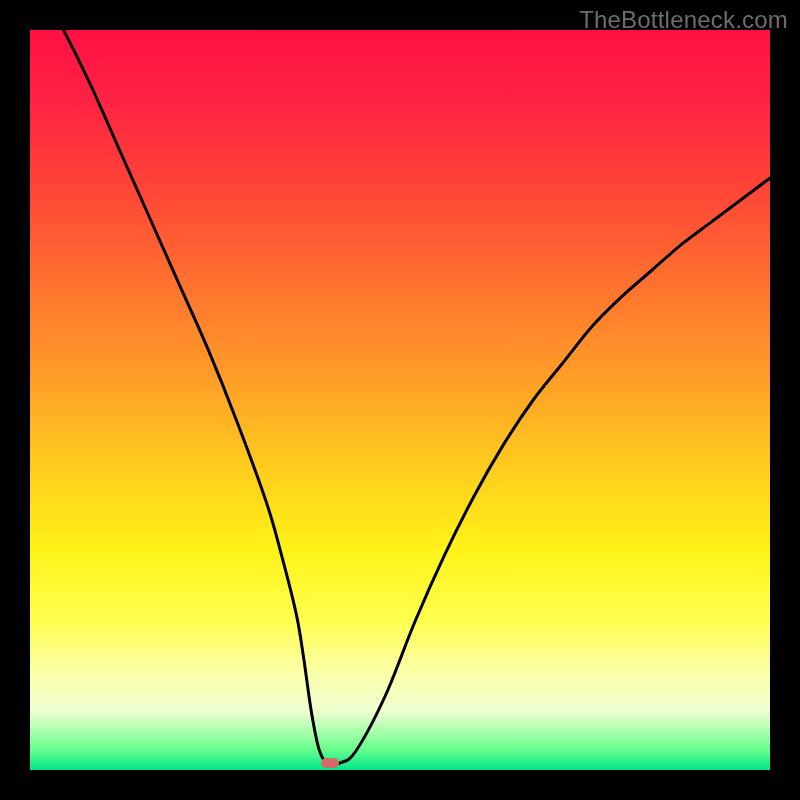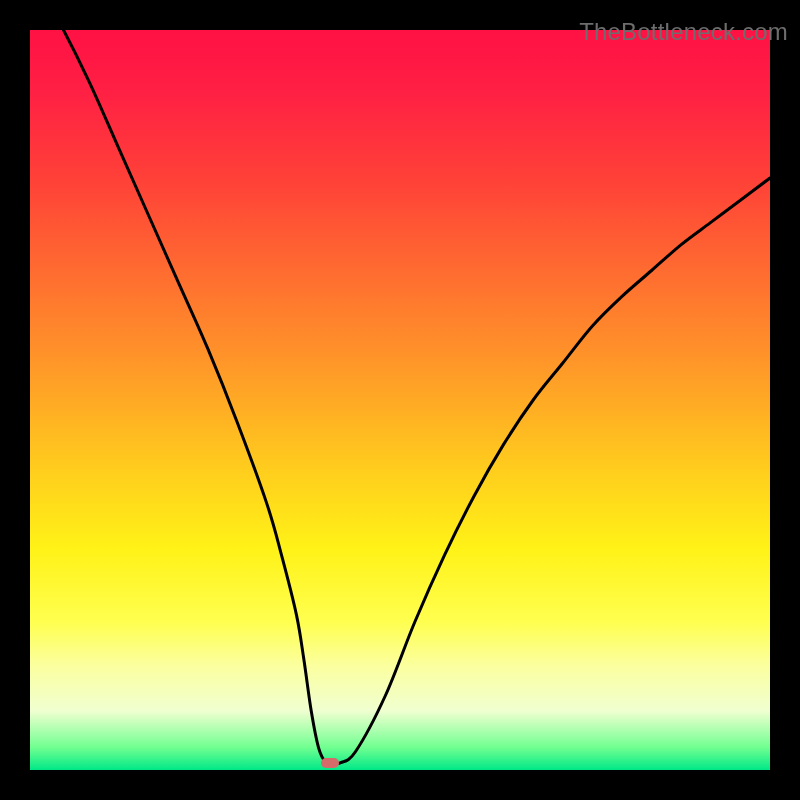--- a/index.html
+++ b/index.html
@@ -19,21 +19,20 @@
   }
   .watermark {
     position: absolute;
     top: 6px;
     right: 12px;
     font-size: 24px;
     color: #6d6d6d;
     letter-spacing: 0.2px;
     font-weight: 500;
     z-index: 10;
-    margin-top: 12px;
   }
   .plot {
     position: absolute;
     left: 30px;
     top: 30px;
     width: 740px;
     height: 740px;
     overflow: hidden;
   }
   .gradient {

